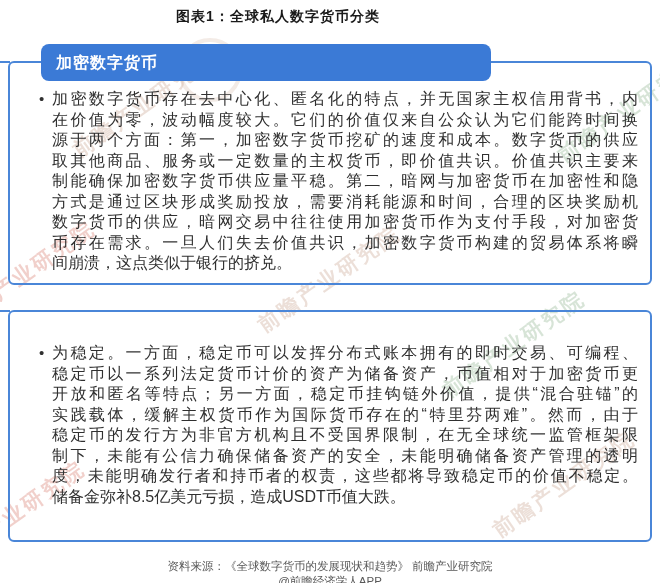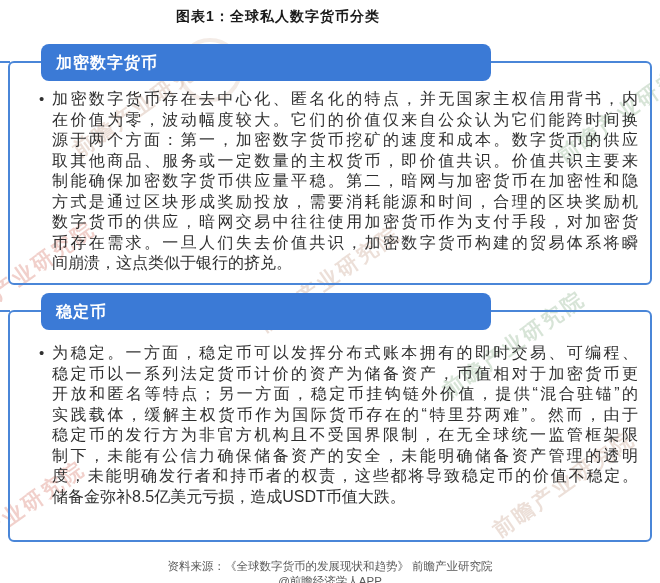--- a/index.html
+++ b/index.html
@@ -89,21 +89,20 @@
           <div class="text-line">数字货币的供应，暗网交易中往往使用加密货币作为支付手段，对加密货</div>
           <div class="text-line">币存在需求。一旦人们失去价值共识，加密数字货币构建的贸易体系将瞬</div>
           <div class="text-line last">间崩溃，这点类似于银行的挤兑。</div>
         </div>
     </div>
   </div>
 </div>
 
 <div class="stub stub2"></div>
 <div class="box box2">
-  <div class="tab">稳定币</div>
   <div class="content">
     <div class="para">
       <span class="bullet">•</span>
       <div>
           <div class="text-line">为稳定。一方面，稳定币可以发挥分布式账本拥有的即时交易、可编程、</div>
           <div class="text-line">稳定币以一系列法定货币计价的资产为储备资产，币值相对于加密货币更</div>
           <div class="text-line">开放和匿名等特点；另一方面，稳定币挂钩链外价值，提供“混合驻锚”的</div>
           <div class="text-line">实践载体，缓解主权货币作为国际货币存在的“特里芬两难”。然而，由于</div>
           <div class="text-line">稳定币的发行方为非官方机构且不受国界限制，在无全球统一监管框架限</div>
           <div class="text-line">制下，未能有公信力确保储备资产的安全，未能明确储备资产管理的透明</div>

